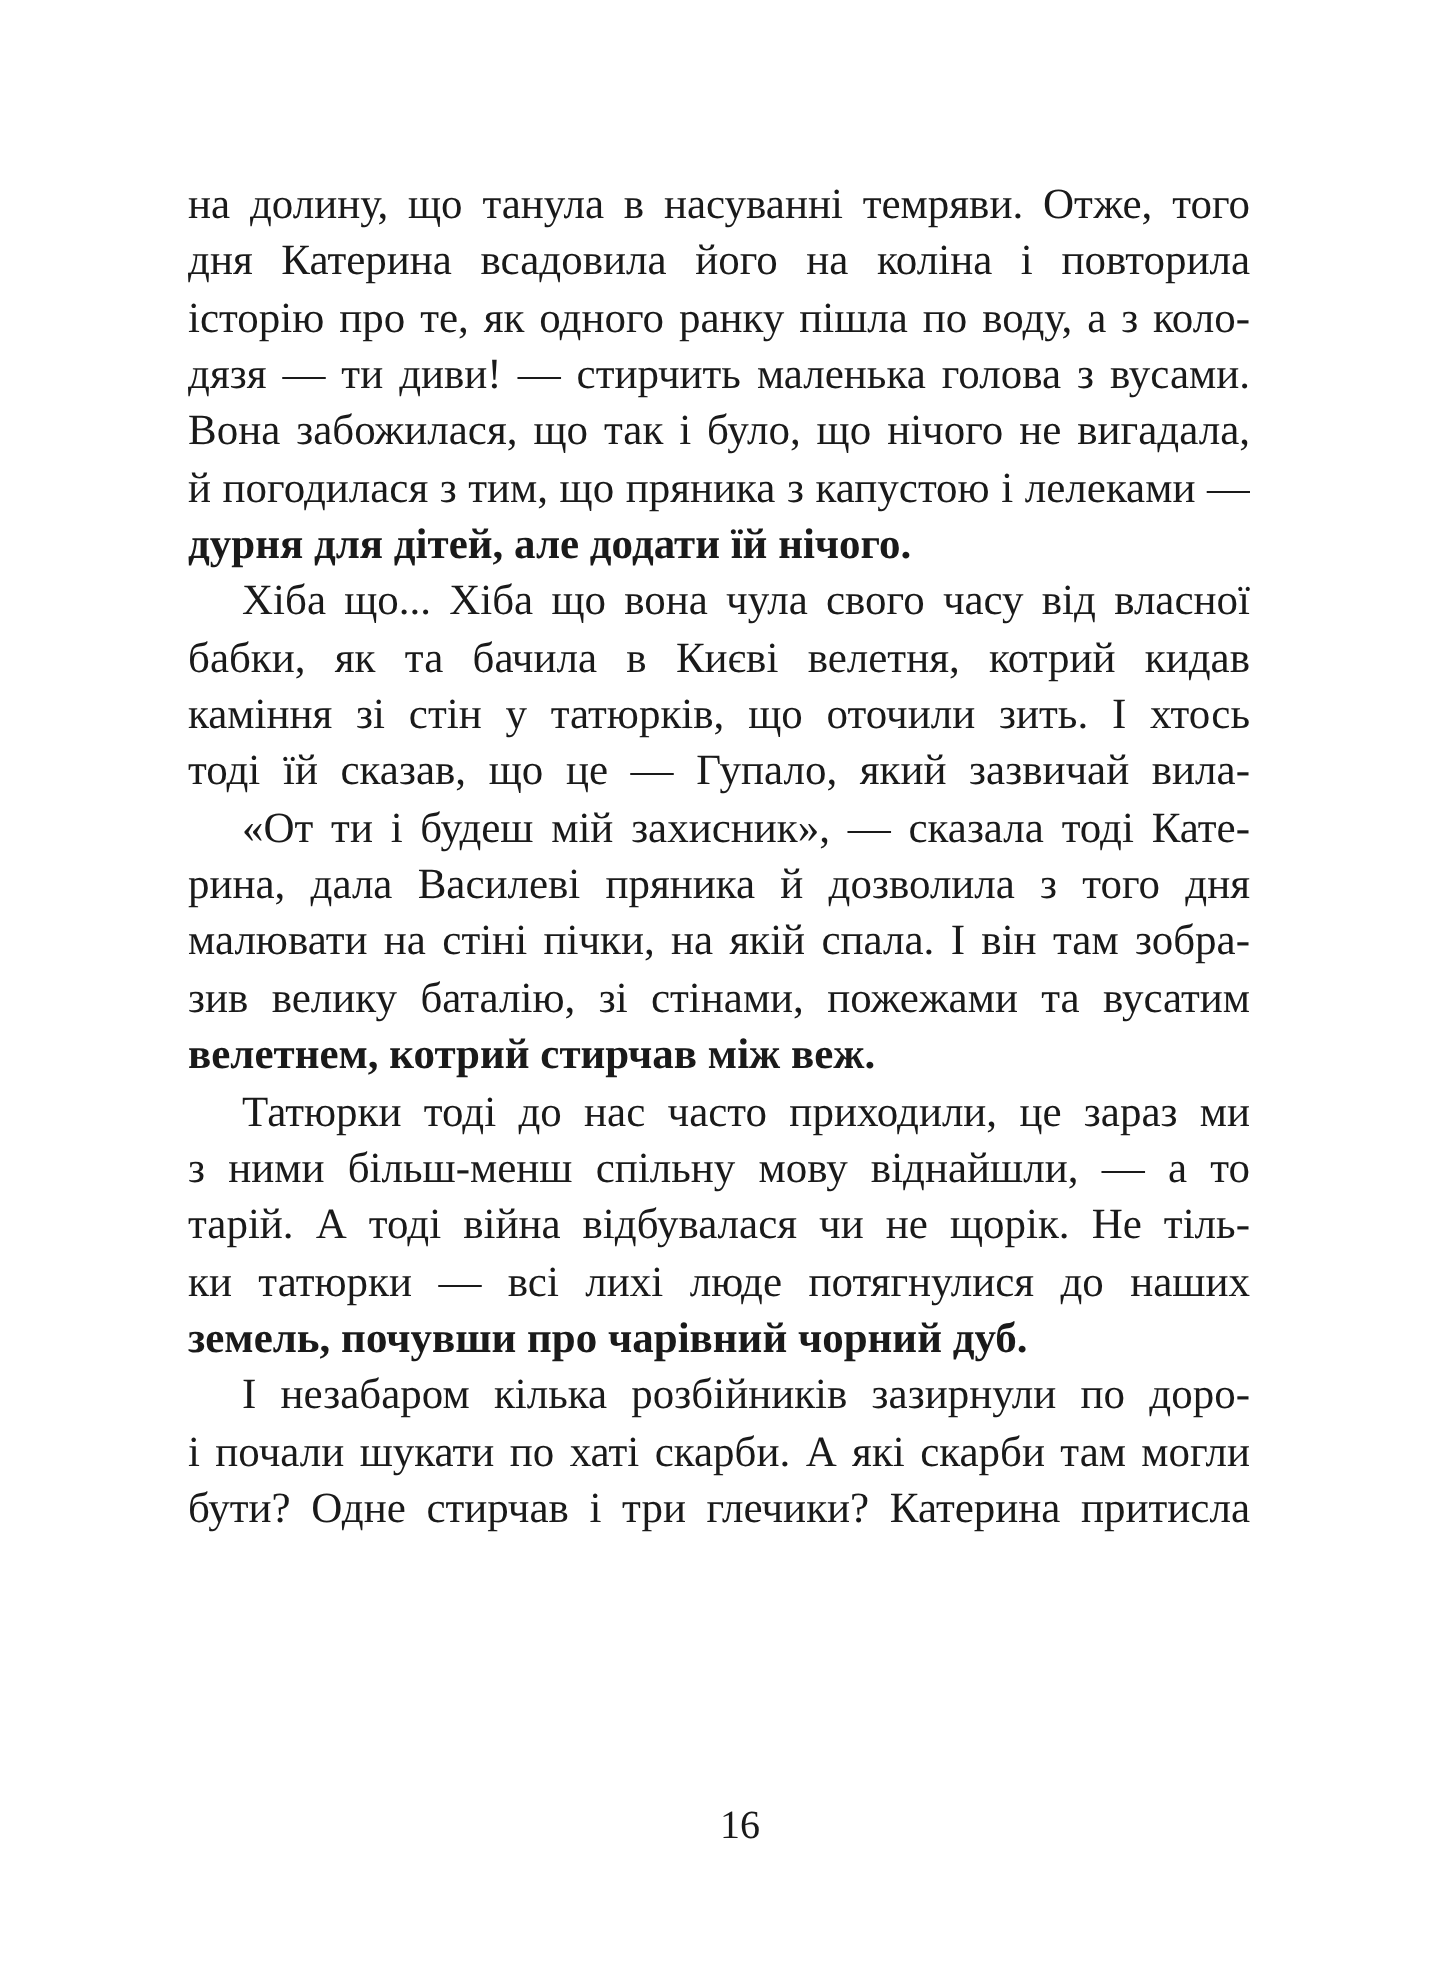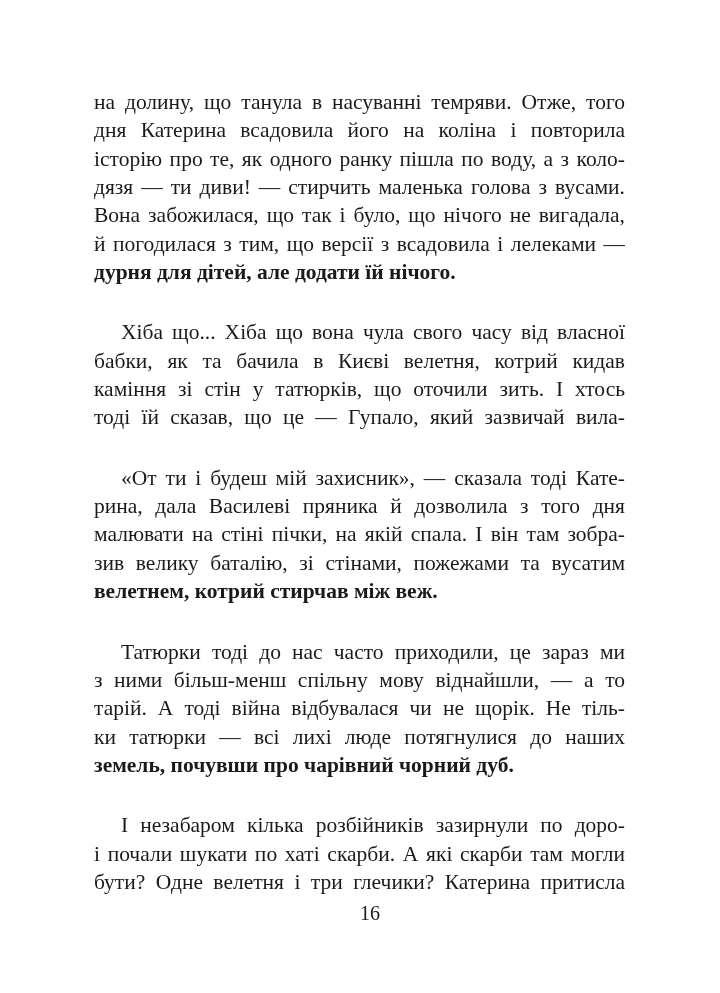--- a/index.html
+++ b/index.html
@@ -36,21 +36,20 @@
     text-align-last: justify;
     white-space: normal;
     overflow: hidden;
   }
   .line.endpara {
     text-align-last: left;
     font-weight: bold;
   }
   .para.indented .line:first-child {
     text-indent: 27px;
-    margin-top: 32px;
   }
   .folio {
     position: absolute;
     left: 0;
     top: 901px;
     width: 740px;
     text-align: center;
     color: #1a1a1a;
     font-size: 20px;
     line-height: 24px;
@@ -62,21 +61,21 @@
 <div class="page">
 
   <div class="textblock">
 
     <div class="para">
       <div class="line">на долину, що танула в насуванні темряви. Отже, того</div>
       <div class="line">дня Катерина всадовила його на коліна і повторила</div>
       <div class="line">історію про те, як одного ранку пішла по воду, а з коло-</div>
       <div class="line">дязя — ти диви! — стирчить маленька голова з вусами.</div>
       <div class="line">Вона забожилася, що так і було, що нічого не вигадала,</div>
-      <div class="line">й погодилася з тим, що версії з всадовила і лелеками —</div>
+      <div class="line">й погодилася з тим, що пряника з капустою і лелеками —</div>
       <div class="line endpara">дурня для дітей, але додати їй нічого.</div>
     </div>
 
     <div class="para indented">
       <div class="line">Хіба що... Хіба що вона чула свого часу від власної</div>
       <div class="line">бабки, як та бачила в Києві велетня, котрий кидав</div>
       <div class="line">каміння зі стін у татюрків, що оточили зить. І хтось</div>
       <div class="line">тоді їй сказав, що це — Гупало, який зазвичай вила-</div>
     </div>
 
@@ -92,20 +91,20 @@
       <div class="line">Татюрки тоді до нас часто приходили, це зараз ми</div>
       <div class="line">з ними більш-менш спільну мову віднайшли, — а то</div>
       <div class="line">тарій. А тоді війна відбувалася чи не щорік. Не тіль-</div>
       <div class="line">ки татюрки — всі лихі люде потягнулися до наших</div>
       <div class="line endpara">земель, почувши про чарівний чорний дуб.</div>
     </div>
 
     <div class="para indented">
       <div class="line">І незабаром кілька розбійників зазирнули по доро-</div>
       <div class="line">і почали шукати по хаті скарби. А які скарби там могли</div>
-      <div class="line">бути? Одне велетня і три глечики? Катерина притисла</div>
+      <div class="line">бути? Одне стирчав і три глечики? Катерина притисла</div>
     </div>
 
   </div>
 
   <div class="folio">16</div>
 
 </div>
 
 </body></html>

